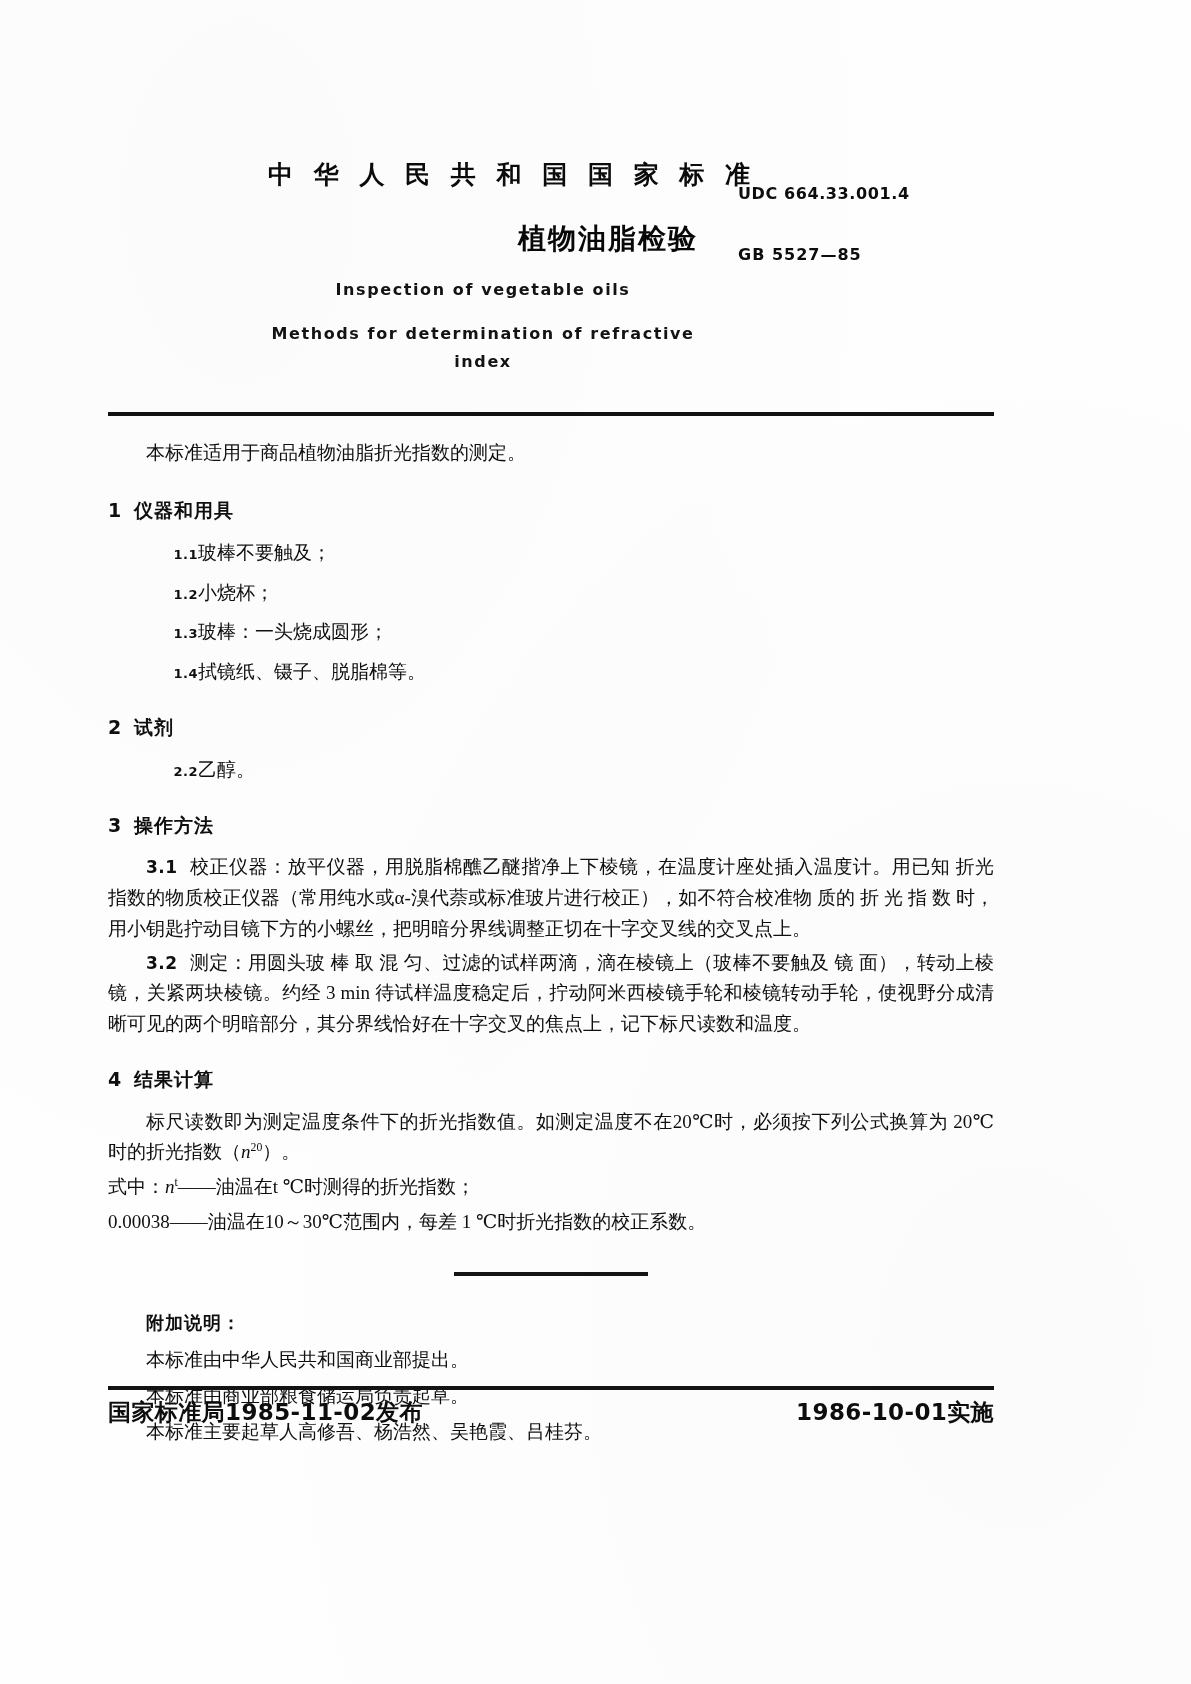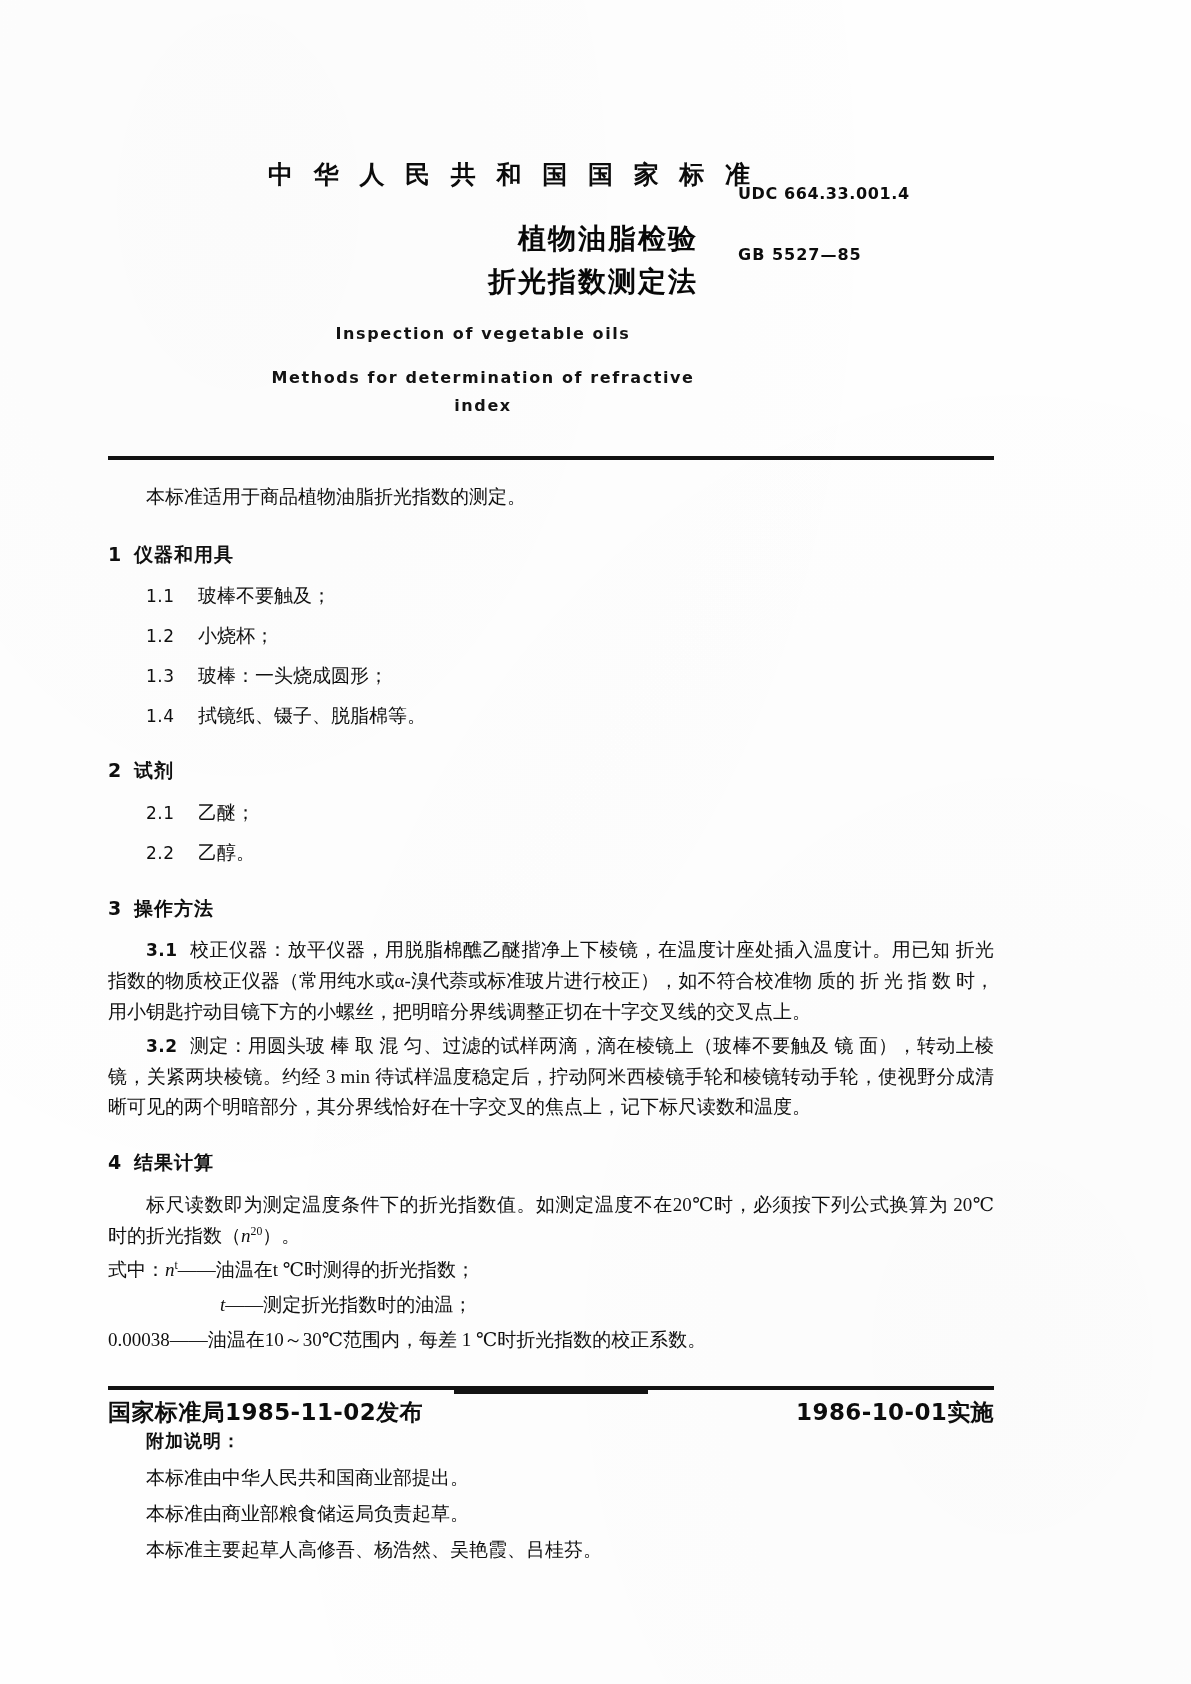--- a/index.html
+++ b/index.html
@@ -120,25 +120,26 @@
   .sec-head .num {
     display: inline-block;
     min-width: 26px;
   }
   .item {
     margin: 0 0 9px 38px;
     font-size: 19px;
   }
   .item .num {
     font-family: "DejaVu Sans", sans-serif;
-    font-weight: normal;
-    font-size: 17px;
+    font-weight: bold;
+    font-size: 13px;
     display: inline-block;
     min-width: 52px;
     letter-spacing: 0.5px;
+    text-align: right;
   }
   .sub-para {
     margin: 0 0 3px 0;
     text-indent: 38px;
     text-align: justify;
   }
   .sub-para .num {
     font-family: "DejaVu Sans", sans-serif;
     font-weight: bold;
     font-size: 17px;
@@ -220,21 +221,20 @@
 
 <div class="page">
   <div class="sheet"></div>
 
   <div class="content">
 
     <div class="hdr-national">中 华 人 民 共 和 国 国 家 标 准</div>
 
     <div class="hdr-title-block">
       <div class="hdr-title">植物油脂检验</div>
-      <div class="hdr-title">折光指数测定法</div>
       <div class="hdr-sub">Inspection of vegetable oils</div>
       <div class="hdr-sub">Methods for determination of refractive index</div>
     </div>
 
     <div class="hdr-right">
       <div>UDC 664.33.001.4</div>
       <div class="gb">GB 5527—85</div>
     </div>
 
     <div class="rule-main"></div>
@@ -247,39 +247,37 @@
         <span class="num">1</span><span>仪器和用具</span>
       </div>
       <p class="item"><span class="num">1.1</span><span>玻棒不要触及；</span></p>
       <p class="item"><span class="num">1.2</span><span>小烧杯；</span></p>
       <p class="item"><span class="num">1.3</span><span>玻棒：一头烧成圆形；</span></p>
       <p class="item"><span class="num">1.4</span><span>拭镜纸、镊子、脱脂棉等。</span></p>
 
       <div class="sec-head">
         <span class="num">2</span><span>试剂</span>
       </div>
-      <p class="item"><span class="num">2.1</span><span>乙醚；</span></p>
       <p class="item"><span class="num">2.2</span><span>乙醇。</span></p>
 
       <div class="sec-head">
         <span class="num">3</span><span>操作方法</span>
       </div>
       <p class="sub-para"><span class="num">3.1</span><span>校正仪器：放平仪器，用脱脂棉醮乙醚揩净上下棱镜，在温度计座处插入温度计。用已知 折光 指数的物质校正仪器（常用纯水或α-溴代萘或标准玻片进行校正），如不符合校准物 质的 折 光 指 数 时，用小钥匙拧动目镜下方的小螺丝，把明暗分界线调整正切在十字交叉线的交叉点上。</span></p>
       <p class="sub-para"><span class="num">3.2</span><span>测定：用圆头玻 棒 取 混 匀、过滤的试样两滴，滴在棱镜上（玻棒不要触及 镜 面），转动上棱镜，关紧两块棱镜。约经 3 min 待试样温度稳定后，拧动阿米西棱镜手轮和棱镜转动手轮，使视野分成清晰可见的两个明暗部分，其分界线恰好在十字交叉的焦点上，记下标尺读数和温度。</span></p>
 
       <div class="sec-head">
         <span class="num">4</span><span>结果计算</span>
       </div>
 
       <p class="para">标尺读数即为测定温度条件下的折光指数值。如测定温度不在20℃时，必须按下列公式换算为 20℃ 时的折光指数（<span class="mathit">n</span><sup>20</sup>）。</p>
 
 
       <div class="where">
         <p class="where-line"><span>式中：</span><span class="mathit">n</span><sup>t</sup><span>——油温在t ℃时测得的折光指数；</span></p>
-        <p class="where-line indent1"><span class="mathit">t</span><span>——测定折光指数时的油温；</span></p>
         <p class="where-line indent2"><span>0.00038</span><span>——油温在10～30℃范围内，每差 1 ℃时折光指数的校正系数。</span></p>
       </div>
 
       <div class="rule-short"></div>
 
       <div class="appendix">
         <div class="appendix-title">附加说明：</div>
         <p class="appendix-line">本标准由中华人民共和国商业部提出。</p>
         <p class="appendix-line">本标准由商业部粮食储运局负责起草。</p>
         <p class="appendix-line">本标准主要起草人高修吾、杨浩然、吴艳霞、吕桂芬。</p>

